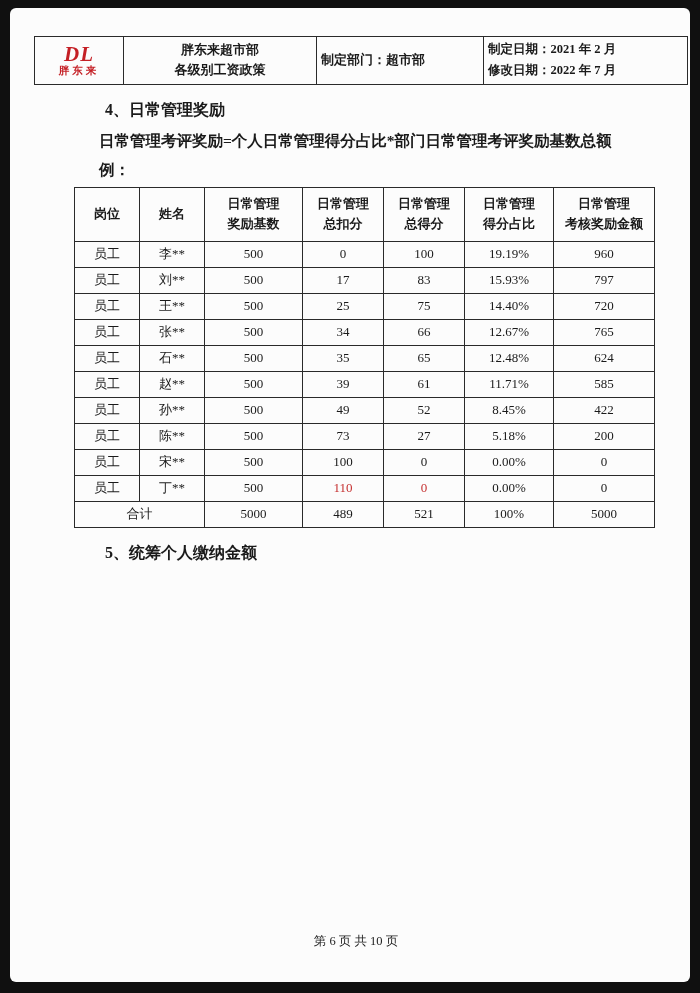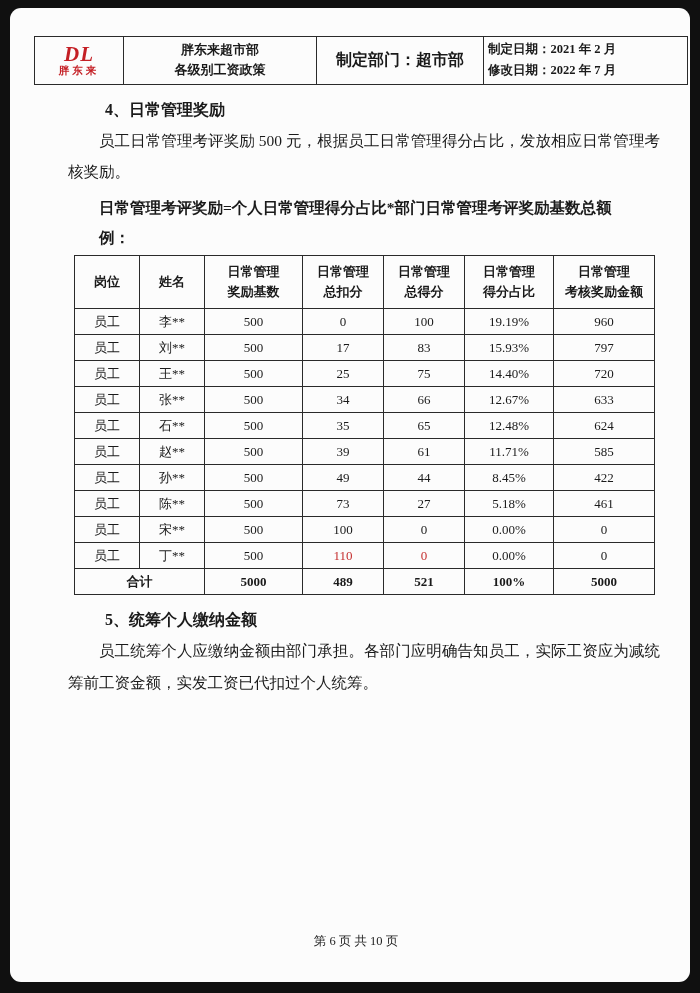--- a/index.html
+++ b/index.html
@@ -7,21 +7,21 @@
     width:700px;height:993px;
     background:#101010;
     font-family:"Liberation Serif","DejaVu Serif",serif;
     position:relative;
     overflow:hidden;
   }
   .page{
     position:absolute;left:10px;top:8px;
     width:680px;height:974px;
     background:#fcfcfc;
-    border-radius:11px;
+    border-radius:6px;
     color:#1a1a1a;
   }
   
   table.doc-header{
     border-collapse:collapse;
     margin:28px 23px 0 24px;
     width:633px;
     table-layout:fixed;
   }
   table.doc-header td{
@@ -45,22 +45,22 @@
     font-size:10.5px;
     letter-spacing:3px;
     line-height:1.2;
   }
   td.title-cell{
     width:184px;text-align:center;
     font-size:13px;font-weight:600;
     white-space:pre-line;line-height:1.55;
   }
   td.dept-cell{
-    width:158px;text-align:center;
-    font-size:16px;font-weight:600;
+    width:158px;text-align:left;
+    font-size:13px;font-weight:600;
   }
   td.dates-cell{
     width:195px;
     font-size:12.5px;font-weight:600;
     padding-left:14px;line-height:1.7;
   }
   
   .content{
     padding:0 30px 0 58px;
     font-size:15.5px;
@@ -110,21 +110,21 @@
   }
   table.data-table td{height:21px;}
   table.data-table th:nth-child(1){width:60px;margin-left:16px;}
   table.data-table th:nth-child(2){width:60px;}
   table.data-table th:nth-child(3){width:93px;}
   table.data-table th:nth-child(4){width:76px;}
   table.data-table th:nth-child(5){width:76px;}
   table.data-table th:nth-child(6){width:84px;}
   table.data-table th:nth-child(7){width:96px;}
   td.red{color:#c53030;}
-  td.bold{font-weight:bold;}
+  td.bold{font-weight:normal;}
   
   .footer{
     position:absolute;
     bottom:32px;left:6px;
     width:100%;
     text-align:center;
     font-size:12.5px;
     color:#222;
   }
 </style>
@@ -148,21 +148,20 @@
           <div>修改日期：2022 年 7 月</div>
         </td>
       </tr>
     </tbody>
   </table>
 
   <div class="content">
 
     <h3 class="sec-heading">4、日常管理奖励</h3>
 
-    <p class="body-para">员工日常管理考评奖励 500 元，根据员工日常管理得分占比，发放相应日常管理考核奖励。</p>
 
     <p class="formula">日常管理考评奖励=个人日常管理得分占比*部门日常管理考评奖励基数总额</p>
 
     <p class="example-label">例：</p>
 
     <table class="data-table">
       <thead>
         <tr>
             <th>岗位</th>
             <th>姓名</th>
@@ -206,21 +205,21 @@
             <td>14.40%</td>
             <td>720</td>
           </tr>
           <tr>
             <td>员工</td>
             <td>张**</td>
             <td>500</td>
             <td>34</td>
             <td>66</td>
             <td>12.67%</td>
-            <td>633</td>
+            <td>765</td>
           </tr>
           <tr>
             <td>员工</td>
             <td>石**</td>
             <td>500</td>
             <td>35</td>
             <td>65</td>
             <td>12.48%</td>
             <td>624</td>
           </tr>
@@ -231,32 +230,32 @@
             <td>39</td>
             <td>61</td>
             <td>11.71%</td>
             <td>585</td>
           </tr>
           <tr>
             <td>员工</td>
             <td>孙**</td>
             <td>500</td>
             <td>49</td>
-            <td>44</td>
+            <td>52</td>
             <td>8.45%</td>
             <td>422</td>
           </tr>
           <tr>
             <td>员工</td>
             <td>陈**</td>
             <td>500</td>
             <td>73</td>
             <td>27</td>
             <td>5.18%</td>
-            <td>461</td>
+            <td>200</td>
           </tr>
           <tr>
             <td>员工</td>
             <td>宋**</td>
             <td>500</td>
             <td>100</td>
             <td>0</td>
             <td>0.00%</td>
             <td>0</td>
           </tr>
@@ -275,19 +274,18 @@
             <td class="bold">489</td>
             <td class="bold">521</td>
             <td class="bold">100%</td>
             <td class="bold">5000</td>
           </tr>
         </tbody>
     </table>
 
     <h3 class="sec-heading">5、统筹个人缴纳金额</h3>
 
-    <p class="body-para">员工统筹个人应缴纳金额由部门承担。各部门应明确告知员工，实际工资应为减统筹前工资金额，实发工资已代扣过个人统筹。</p>
 
   </div>
 
   <div class="footer">第 6 页 共 10 页</div>
 
 </div>
 
 </body></html>

